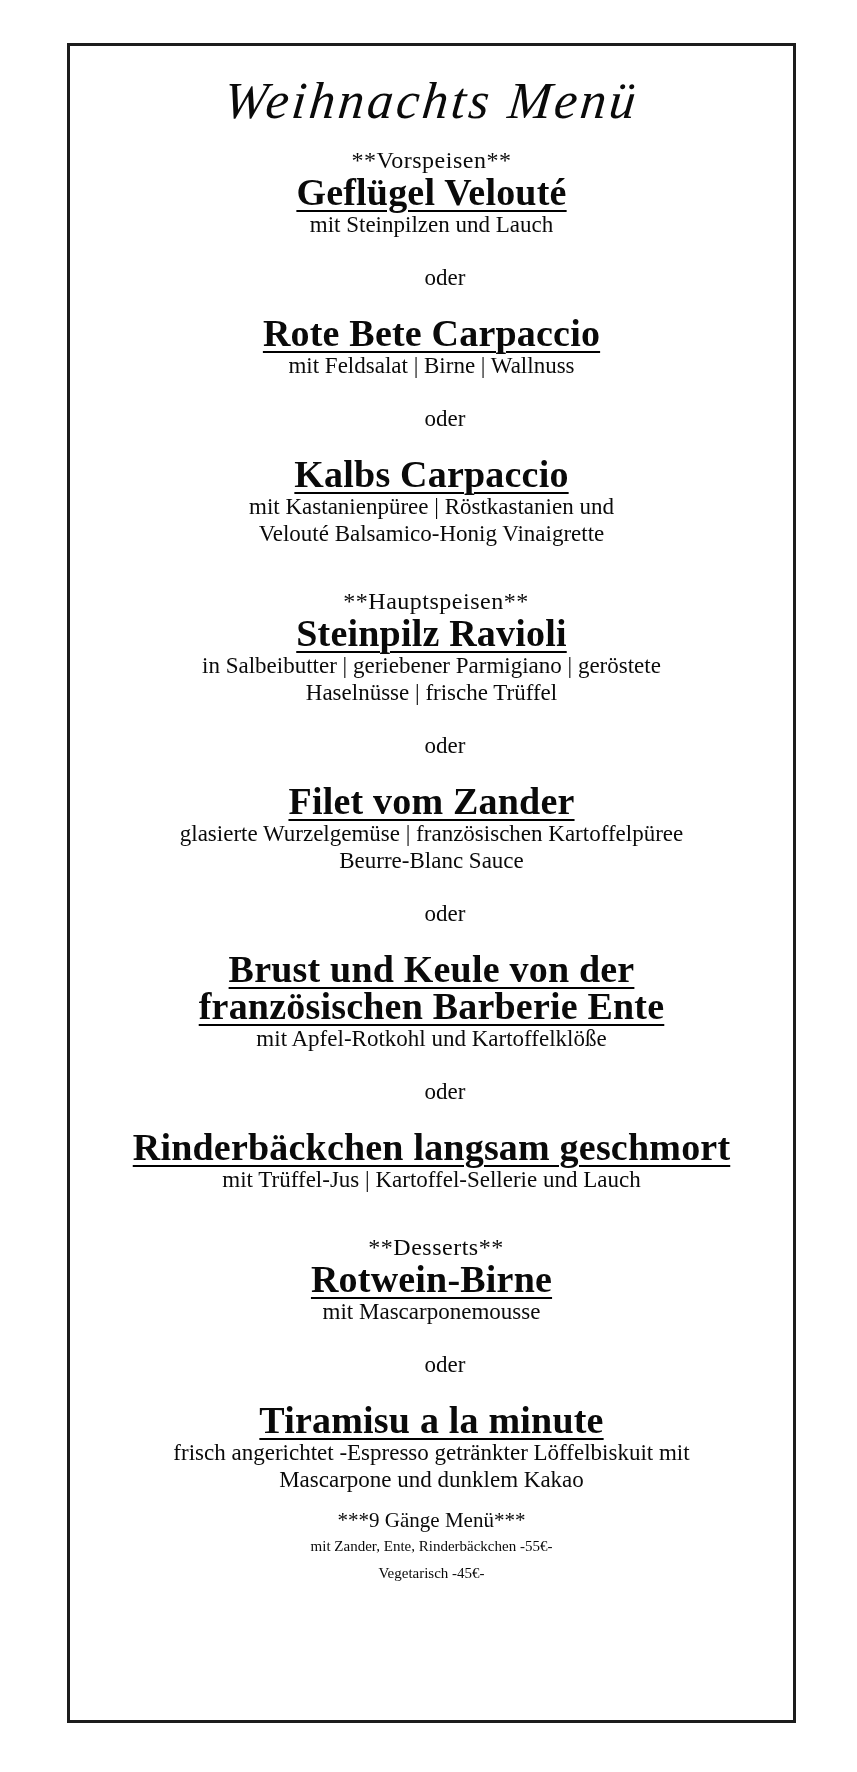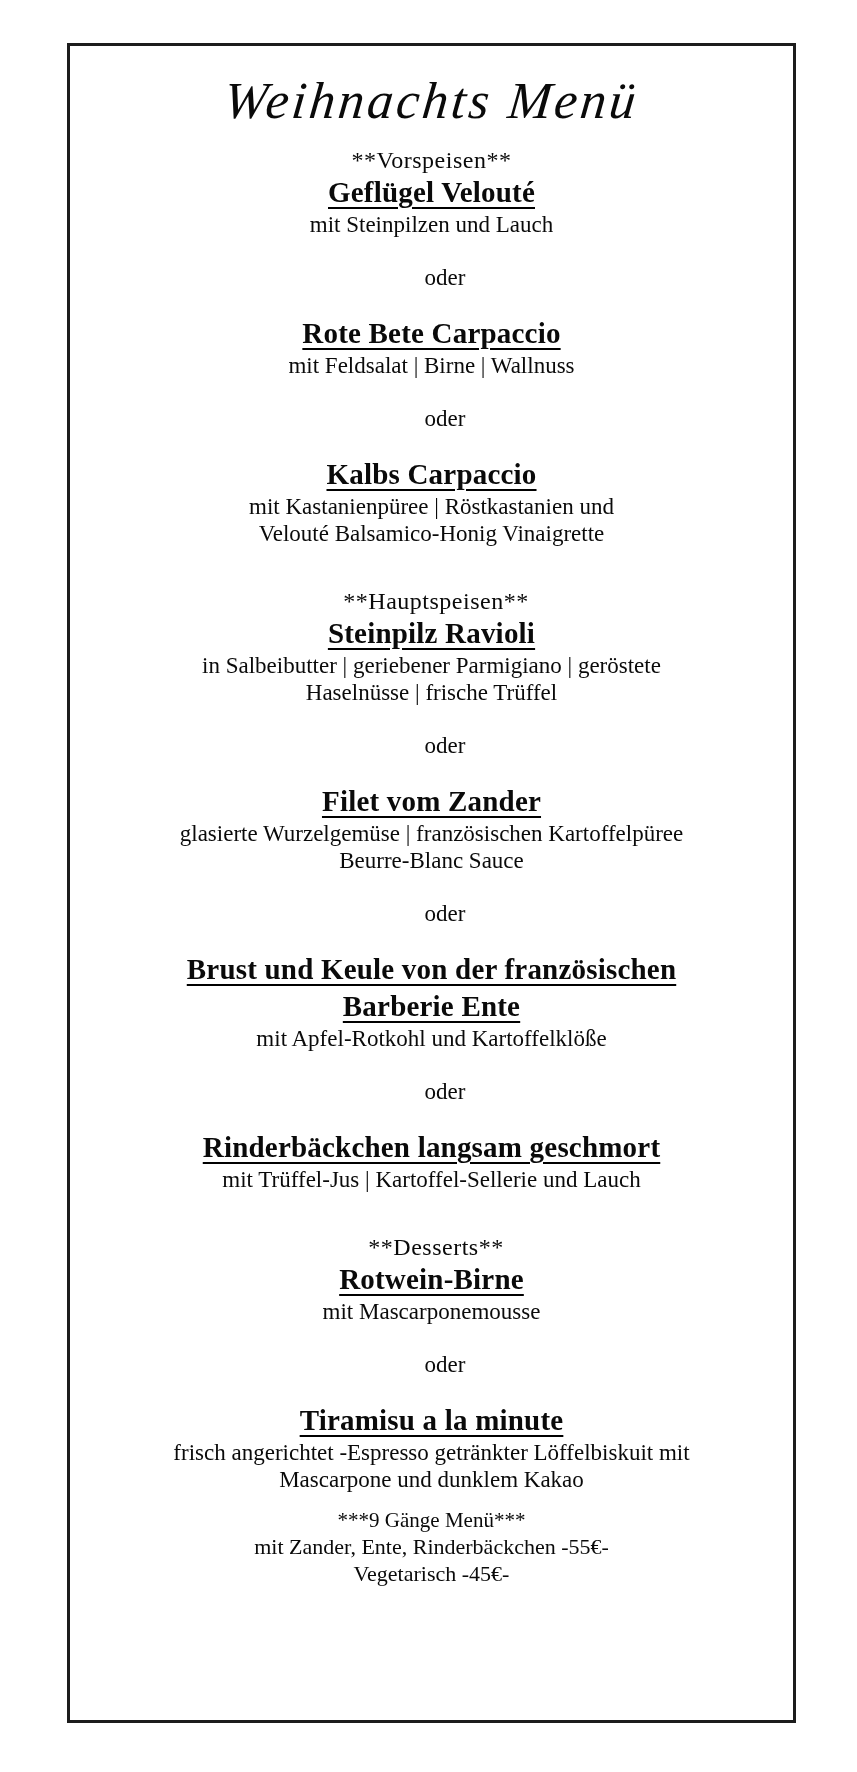--- a/index.html
+++ b/index.html
@@ -33,21 +33,21 @@
     transform: skewX(-6deg);
     white-space: nowrap;
   }
   .section-label {
     font-size: 24px;
     line-height: 28px;
     letter-spacing: 0.5px;
   }
   .section-label.spaced { margin-top: 40px; padding-left: 9px; }
   .dish {
-    font-size: 29px;
+    font-size: 38px;
     font-weight: 700;
     line-height: 37px;
     letter-spacing: 0.2px;
   }
   .dish .u {
     text-decoration: underline;
     text-decoration-thickness: 2px;
     text-underline-offset: 5px;
     text-decoration-color: #000;
   }
@@ -64,21 +64,21 @@
     line-height: 27px;
     margin: 26px 11px 24px 0;
     padding-left: 38px;
   }
   .footer { margin-top: 14px; }
   .footer-label {
     font-size: 21px;
     line-height: 26px;
   }
   .footer-line {
-    font-size: 22px;
+    font-size: 15px;
     line-height: 27px;
     font-family: Liberation Serif, serif;
   }
 </style>
 </head>
 <body>
 
 <div class="frame">
 
   <h1 class="title">Weihnachts Menü</h1>

